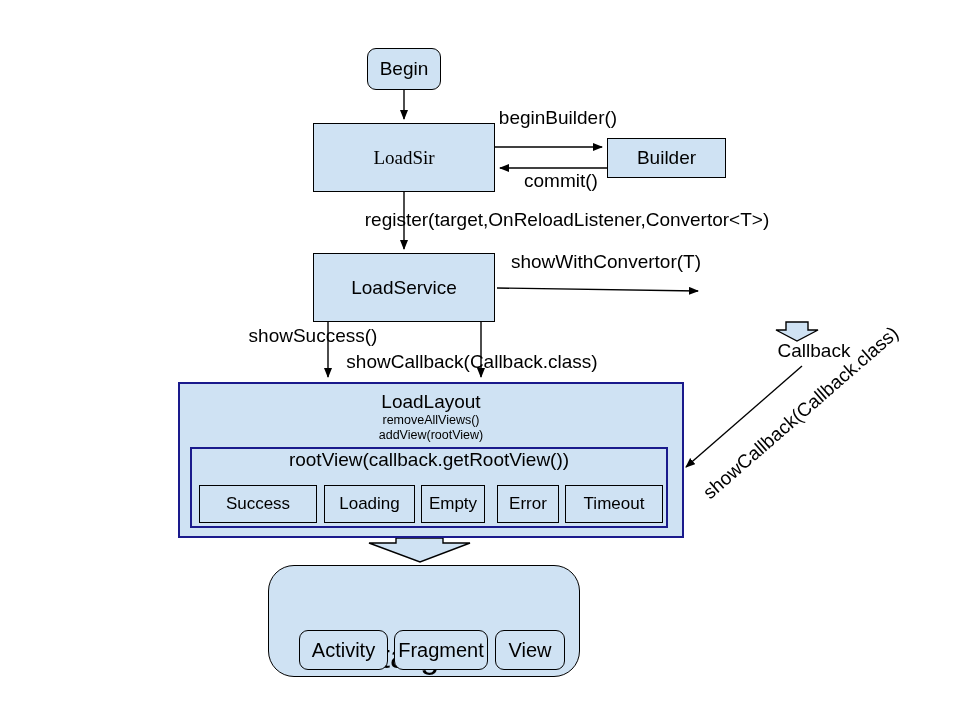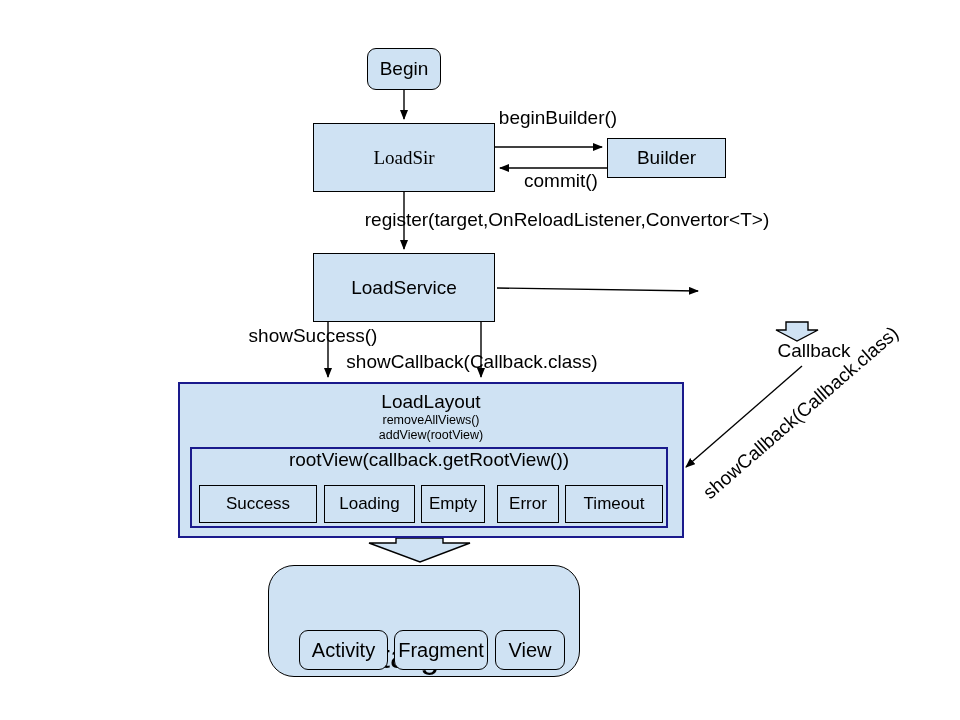--- a/index.html
+++ b/index.html
@@ -84,18 +84,19 @@
   <div class="box target" style="left:268px;top:565px;width:312px;height:112px;">
     <div class="target-title">target</div>
     <div class="box tchild" style="left:30px;top:64px;width:89px;height:40px;">Activity</div>
     <div class="box tchild" style="left:125px;top:64px;width:94px;height:40px;">Fragment</div>
     <div class="box tchild" style="left:226px;top:64px;width:70px;height:40px;">View</div>
   </div>
 
   <div class="edge-label" style="left:558px;top:118px;">beginBuilder()</div>
   <div class="edge-label" style="left:561px;top:181px;">commit()</div>
   <div class="edge-label" style="left:567px;top:220px;">register(target,OnReloadListener,Convertor&lt;T&gt;)</div>
+  <div class="edge-label" style="left:606px;top:262px;">showWithConvertor(T)</div>
   <div class="edge-label" style="left:313px;top:336px;">showSuccess()</div>
   <div class="edge-label" style="left:472px;top:362px;">showCallback(Callback.class)</div>
   <div class="edge-label" style="left:814px;top:351px;">Callback</div>
   <div class="rot-label" style="left:801px;top:413px;">showCallback(Callback.class)</div>
 
 </div>
 
 </body></html>

